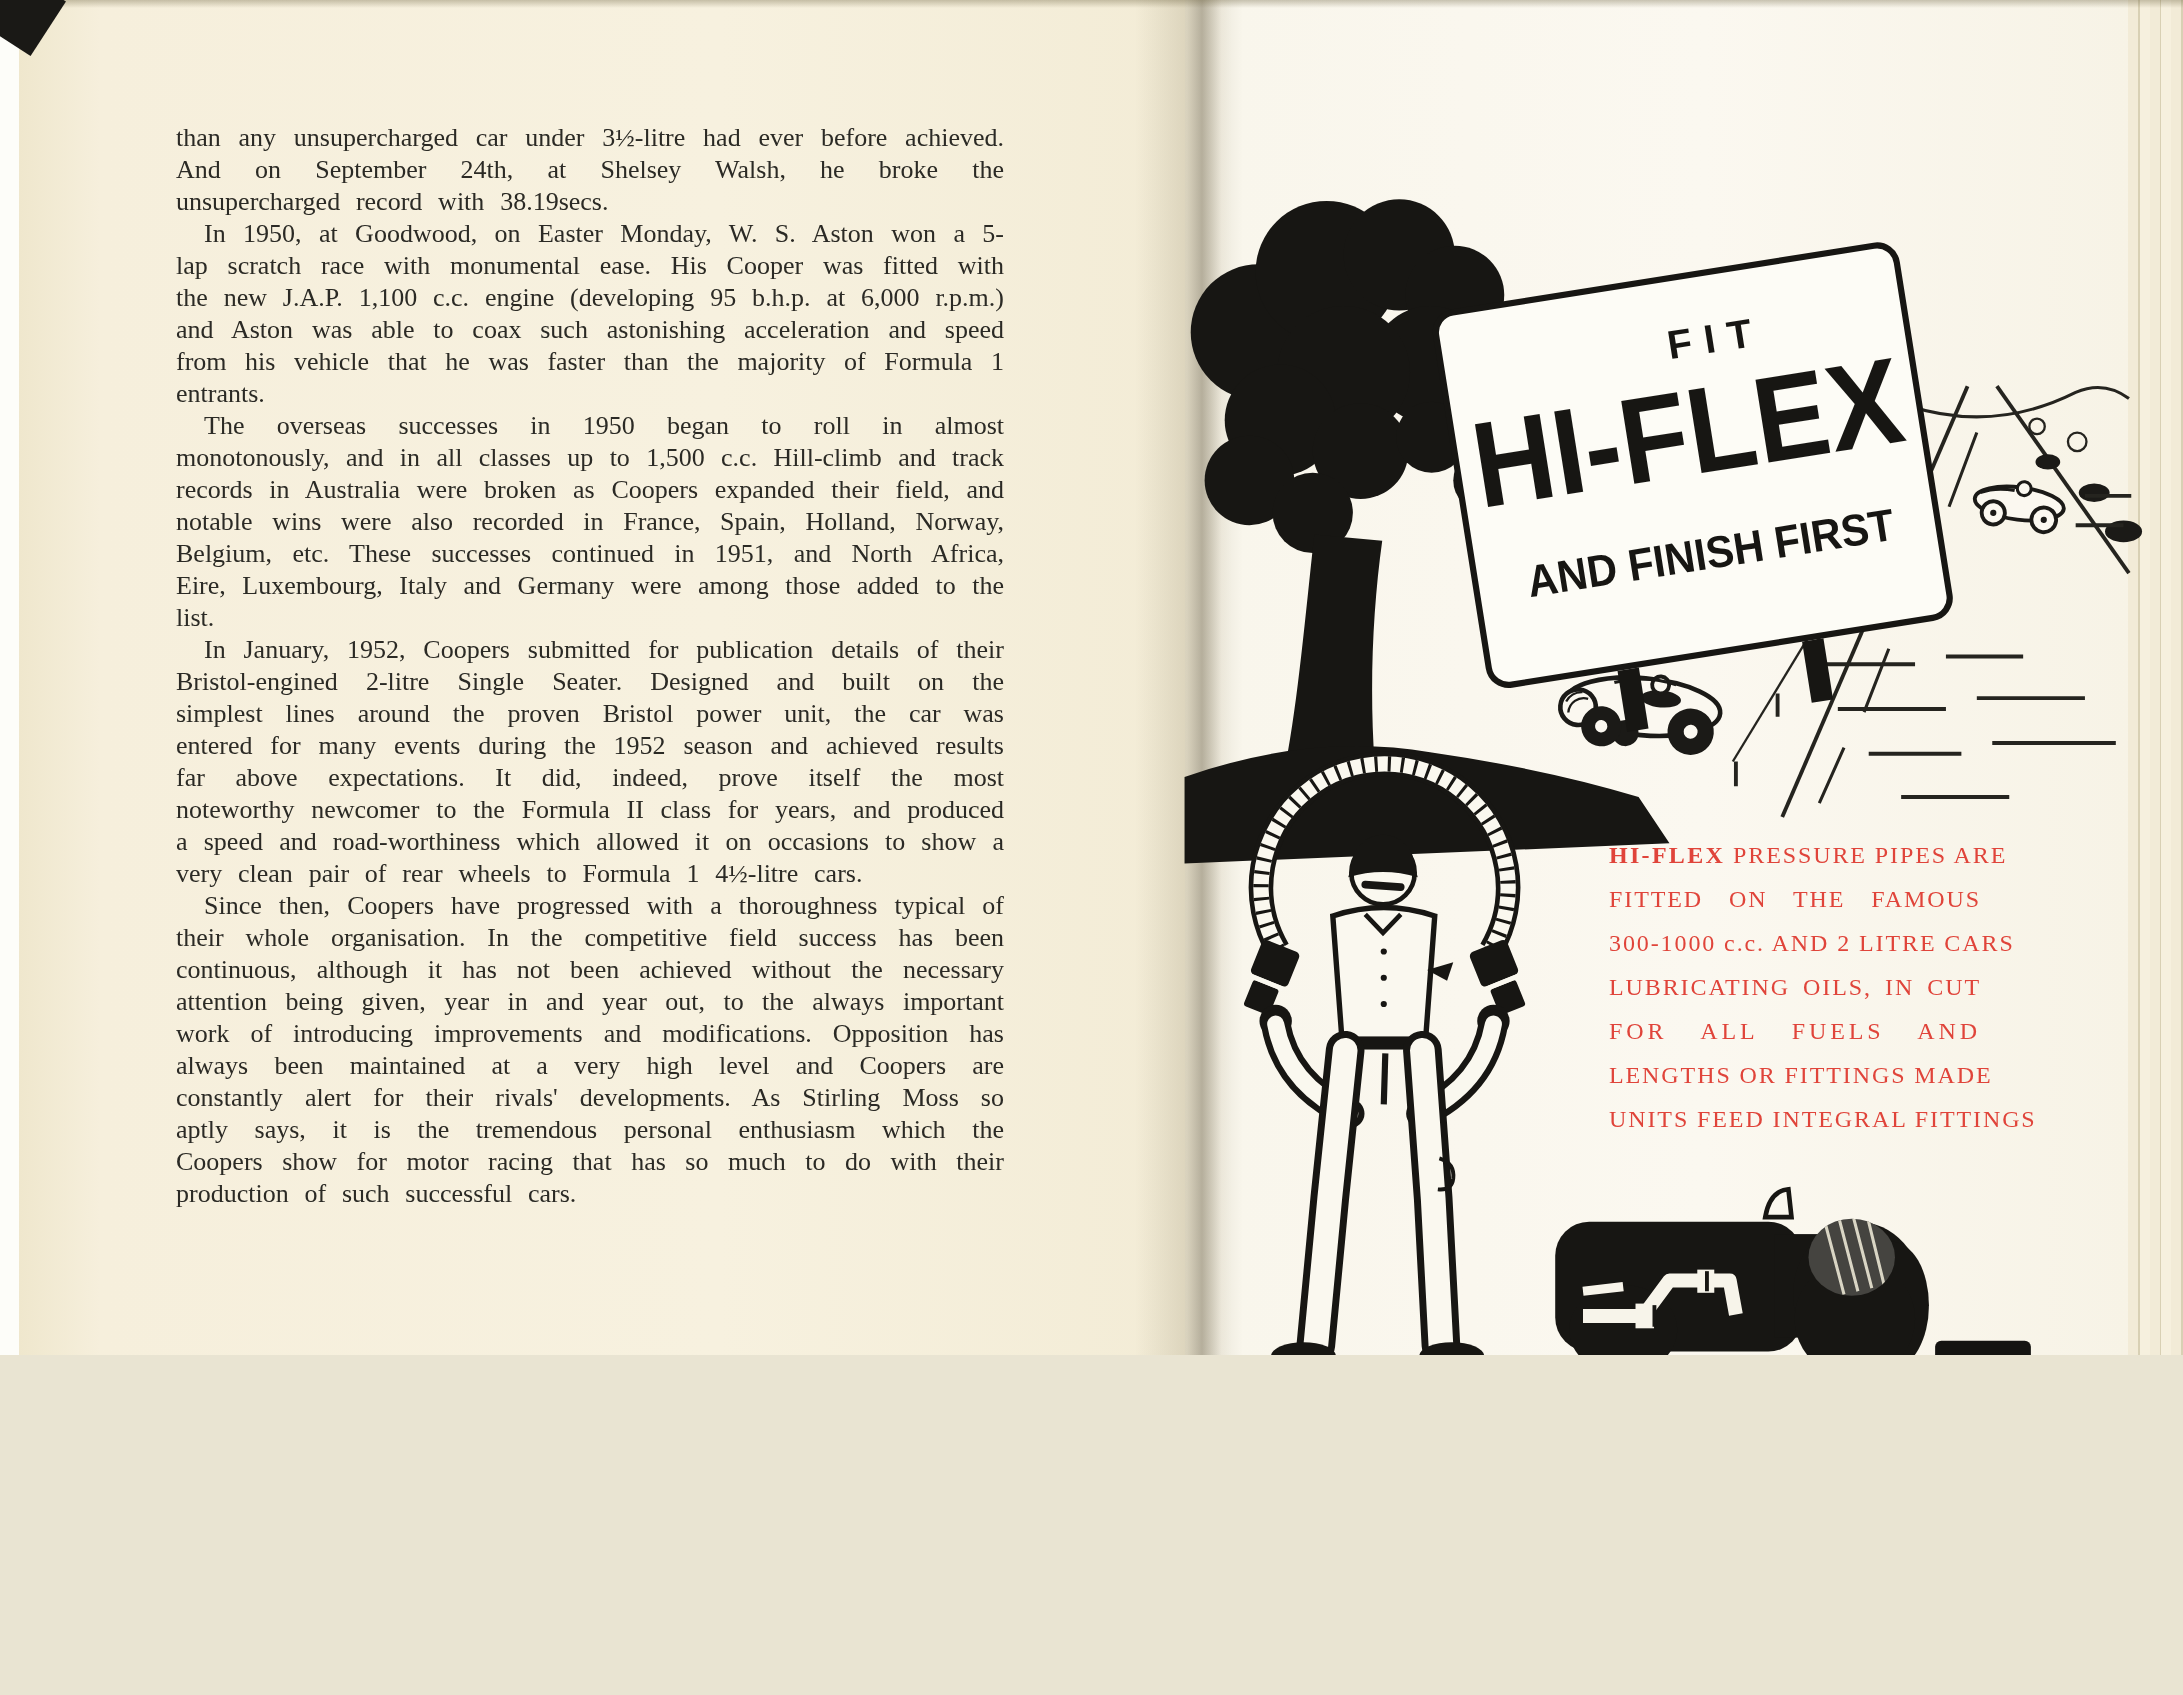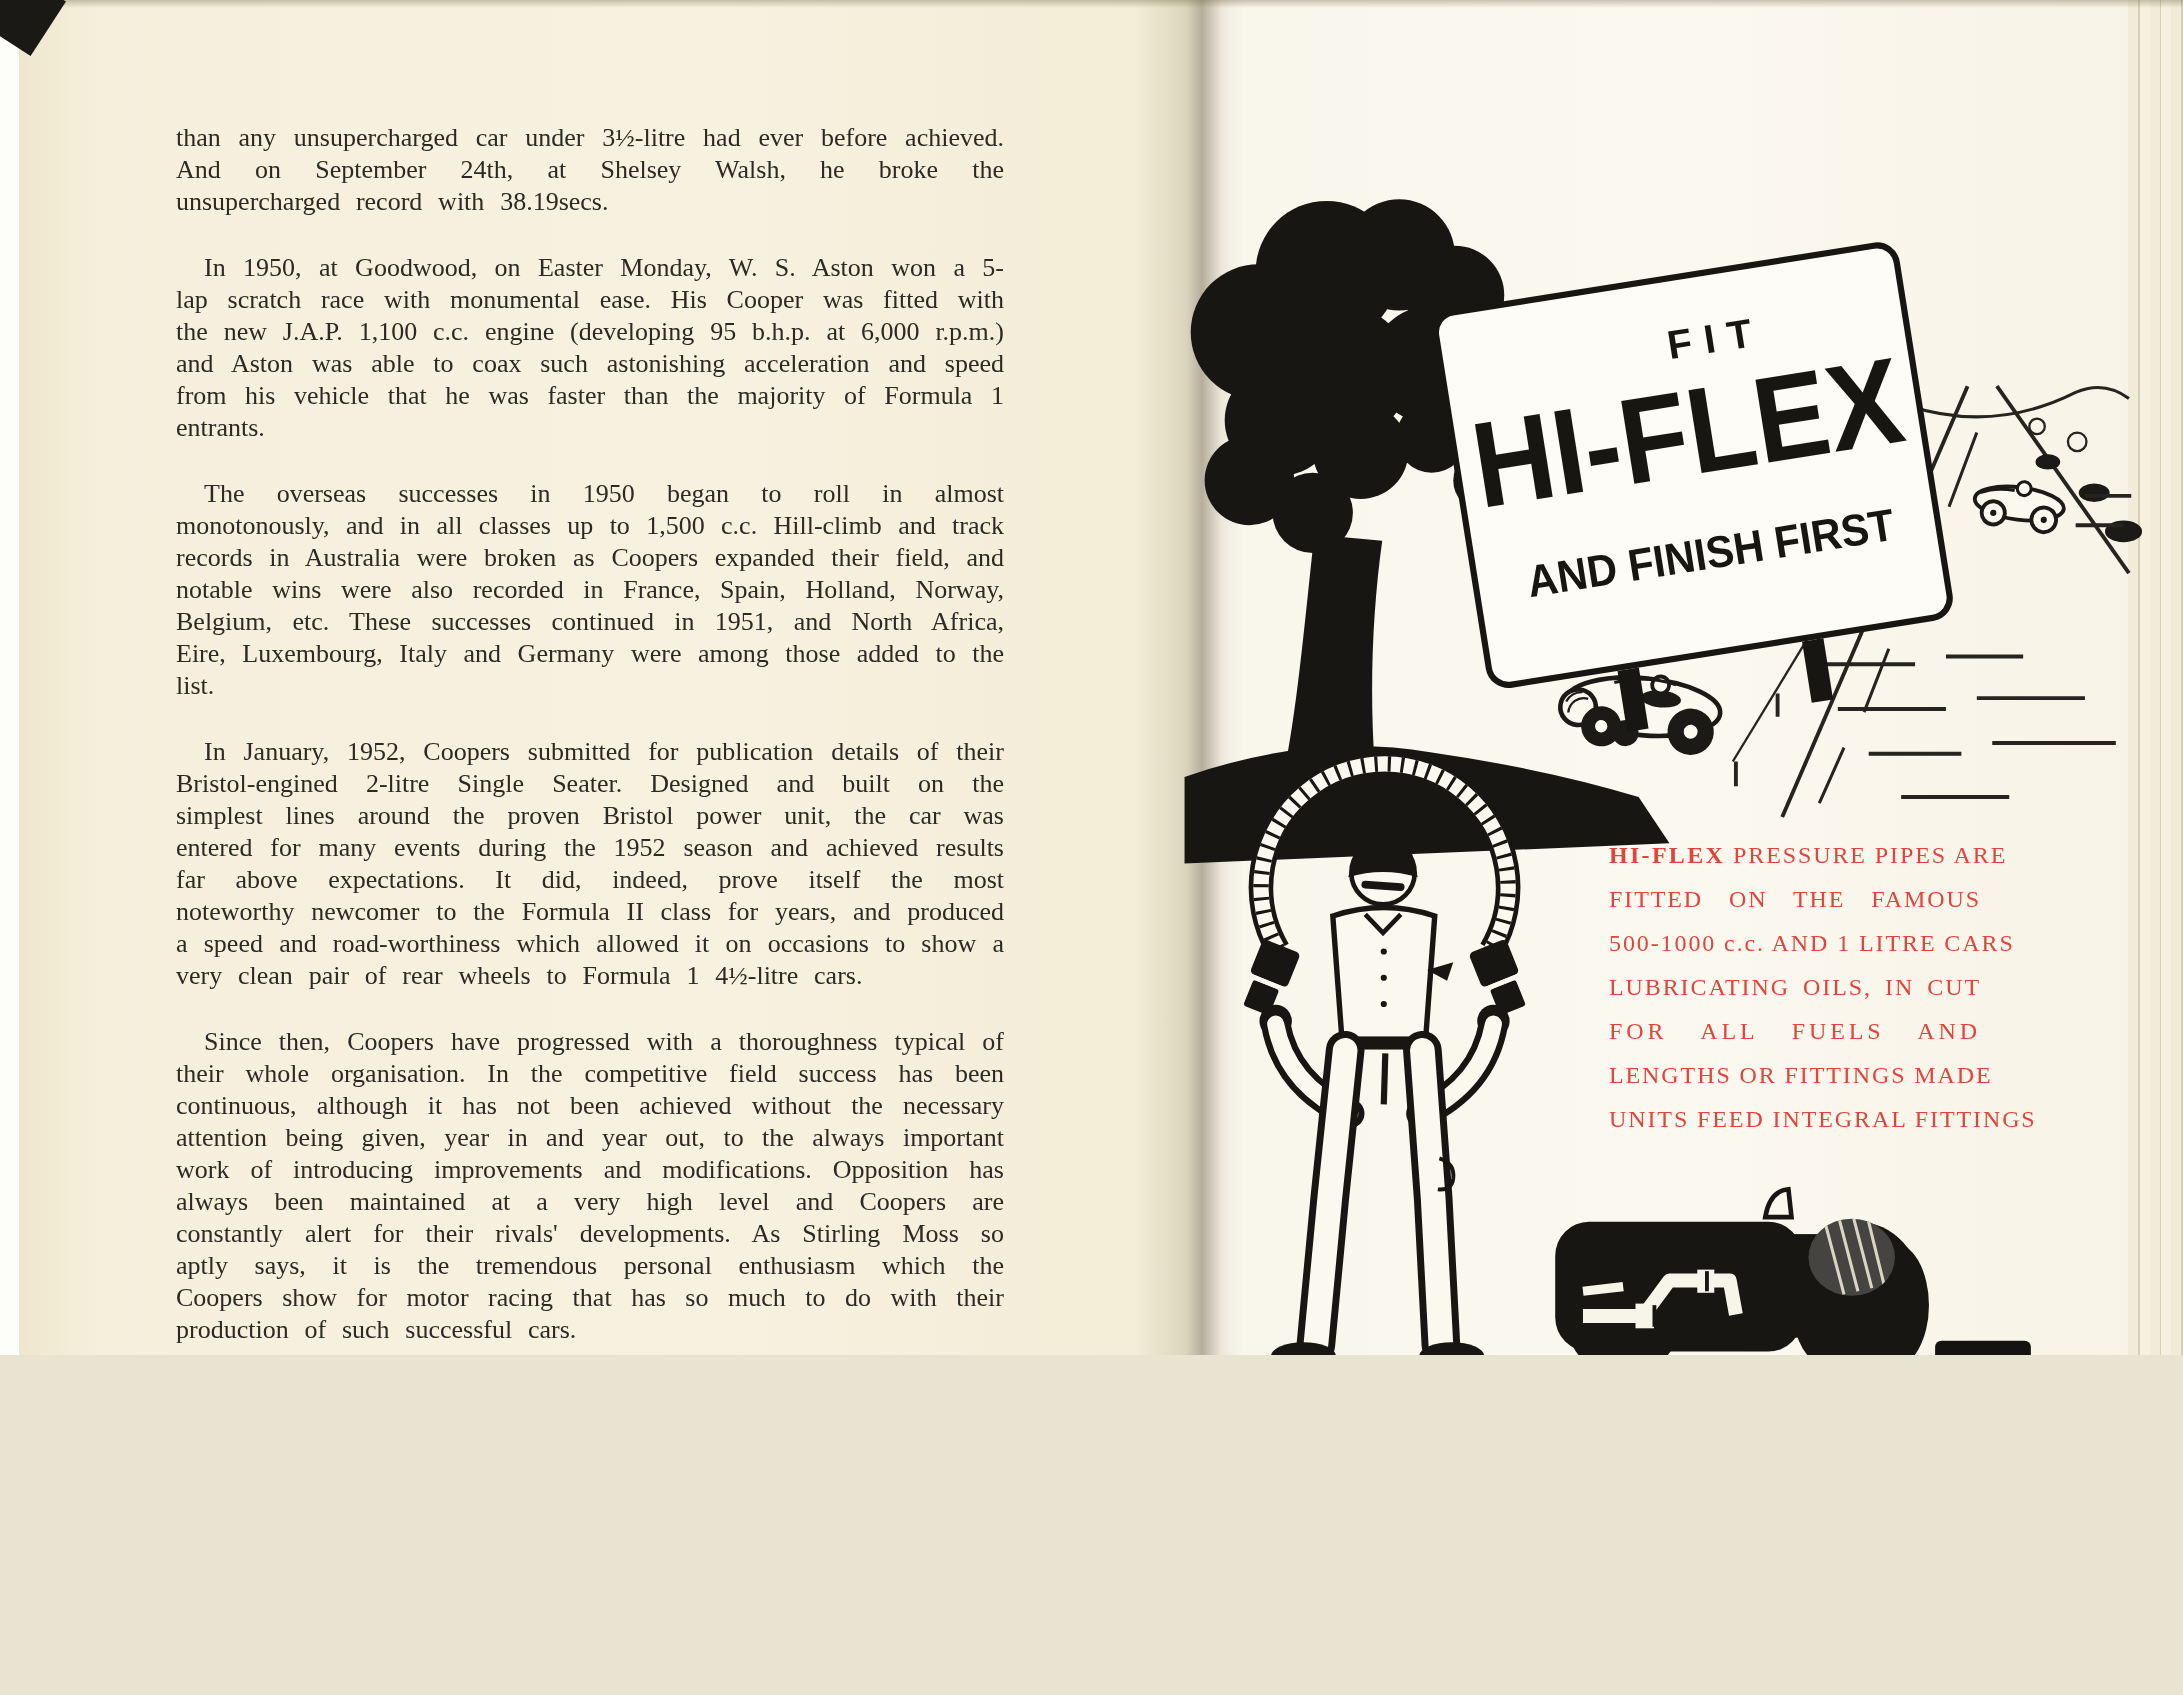--- a/index.html
+++ b/index.html
@@ -21,21 +21,21 @@
                  background:linear-gradient(0deg,rgba(110,100,65,0.22),rgba(0,0,0,0));}
   .corner-mark{position:absolute;left:-17px;top:-23px;width:71px;height:65px;background:#1a1916;
                transform:rotate(33deg);}
   .curl-shadow{position:absolute;left:1185px;top:1529px;width:162px;height:167px;
                background:radial-gradient(ellipse at 10% 100%,rgba(90,78,45,0.28),rgba(0,0,0,0) 70%);}
 
   
   .body-text{position:absolute;left:176px;top:122px;width:828px;color:#2b2a25;
              font-size:26px;line-height:32px;text-align:justify;word-spacing:9.3px;}
   .body-text p{margin:0;padding:0;}
-  .body-text p + p{margin-top:34px;text-indent:28px;}
+  .body-text p + p{text-indent:28px;}
   .folio{position:absolute;color:#33322c;font-size:22px;}
   .folio-16{left:581px;top:1532px;}
   .folio-17{left:1619px;top:1531px;}
 
   
   .ad-sans{font-family:"Liberation Sans", sans-serif;}
   .red-copy{position:absolute;left:1609px;top:842px;width:372px;color:#e0443a;
             font-family:"Liberation Sans", sans-serif;font-size:24px;font-weight:500;}
   .red-line{height:44px;letter-spacing:1.9px;text-align:justify;text-align-last:justify;white-space:nowrap;font-family:Liberation Serif, serif;}
   .red-line.wide{letter-spacing:3.9px;}
@@ -229,21 +229,21 @@
       <rect x="2208" y="1646" width="5" height="26" fill="#171613"></rect>
     </g>
   </svg>
 
   <div class="red-copy">
     <div class="red-line">
       <span class="red-lead">HI-FLEX</span>
       <span>PRESSURE PIPES ARE</span>
     </div>
     <div class="red-line">FITTED ON THE FAMOUS</div>
-    <div class="red-line">500-1000 c.c. AND 1 LITRE CARS</div>
+    <div class="red-line">300-1000 c.c. AND 2 LITRE CARS</div>
     <div class="red-line">LUBRICATING OILS, IN CUT</div>
     <div class="red-line wide">FOR ALL FUELS AND</div>
     <div class="red-line">LENGTHS OR FITTINGS MADE</div>
     <div class="red-line">UNITS FEED INTEGRAL FITTINGS</div>
   </div>
 
   <div class="company">OIL FEED ENGINEERING CO., LTD.</div>
   <div class="address">18, DENBIGH ST., VICTORIA, LONDON, S.W.I.</div>
 
   <div class="folio folio-17">17</div>

